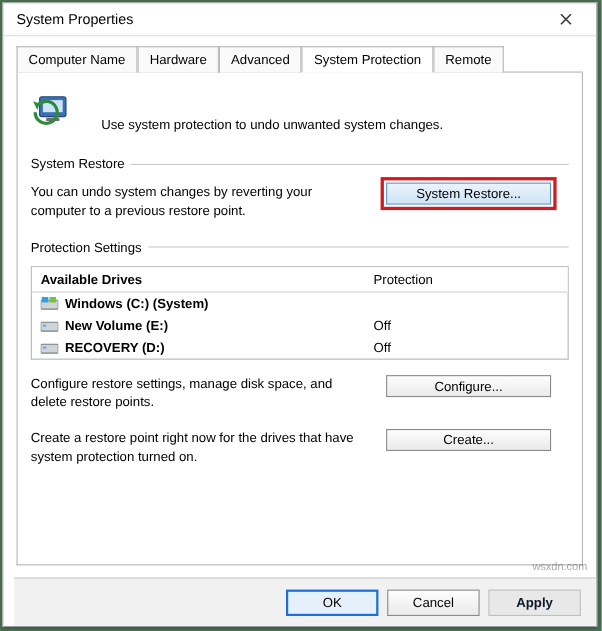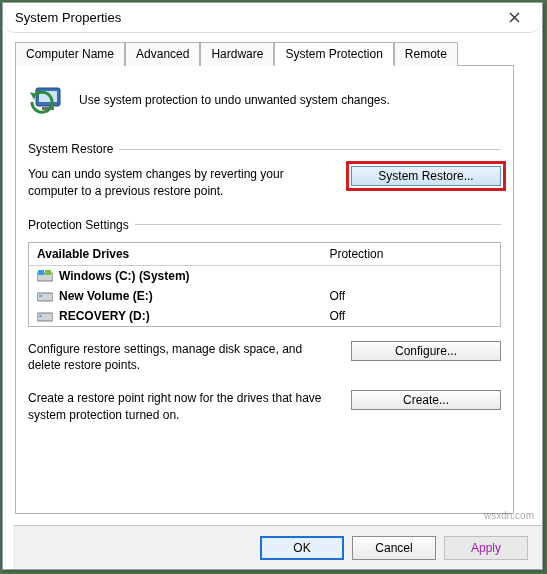--- a/index.html
+++ b/index.html
@@ -15,31 +15,30 @@
     position: absolute; top: 2px; left: 2px; right: 4px; bottom: 4px;
     background: #fff;
     border: 1px solid #9aa0a6;
     box-shadow: 1px 1px 3px rgba(0,0,0,.3);
   }
   .titlebar {
     height: 30px;
     display: flex; align-items: center; justify-content: space-between;
     padding: 0 8px 0 12px;
     border-bottom: 1px solid #dcdcdc;
-    border-radius: 13px;
   }
   .titlebar .title { font-size: 13px; }
   .close-btn {
     width: 40px; height: 24px;
     display: flex; align-items: center; justify-content: center;
     font-family: Arial, sans-serif; font-size: 14px;
     cursor: default;
   }
   .client {
-    padding: 8px 28px 0 12px;
+    padding: 8px 12px 0 12px;
   }
   .tabstrip {
     display: flex;
     border-bottom: 1px solid #b5b5b5;
     position: relative;
   }
   .tab {
     padding: 4px 10px;
     border: 1px solid #b5b5b5;
     border-bottom: none;
@@ -54,36 +53,36 @@
     background: #fff;
     border-bottom: 1px solid #fff;
     z-index: 2;
   }
   .tabbody {
     border: 1px solid #b5b5b5; border-top: none;
     padding: 14px 12px 12px 12px;
     min-height: 448px;
   }
   .intro {
-    display: flex; gap: 11px; align-items: center;
+    display: flex; gap: 24px; align-items: flex-end;
     margin-bottom: 22px;
   }
   .restore-icon {
     width: 40px; height: 40px; flex-shrink: 0;
   }
   .restore-icon svg { width: 40px; height: 40px; }
   .groupblock { margin-bottom: 18px; }
   .grouplabel {
     display: flex; align-items: center; gap: 6px;
     margin-bottom: 10px;
   }
   .grouplabel .line { flex: 1; height: 1px; background: #c8c8c8; }
   .row {
     display: flex; align-items: flex-start; gap: 14px;
-    margin: 8px 0 16px 0;
+    margin: 8px 16px 16px 0;
   }
   .row-text { flex: 1; line-height: 1.4; }
   .btn {
     min-width: 150px; height: 20px;
     border: 1px solid #8a8a8a;
     background: linear-gradient(#fdfdfd,#eaeaea);
     font: inherit; font-size: 12px;
     cursor: default;
   }
   .btn.highlighted {
@@ -114,21 +113,21 @@
     position: absolute;
     left: 10px; right: 0; bottom: 0;
     height: 44px;
     border-top: 1px solid #c8c8c8;
     background: #f1f1f1;
     display: flex; align-items: center; justify-content: flex-end;
     gap: 8px; padding: 13px 14px;
   }
   .buttonbar .btn { min-width: 84px; height: 24px; }
   .btn.primary { border: 2px solid #1a6fd8; background:#e6f0fb; }
-  .btn.disabled { color: #a21caf; border-color:#bfbfbf; background:#e8e8e8; }
+  .btn.disabled { color: #0f172a; border-color:#bfbfbf; background:#e8e8e8;font-weight:bold; }
   .watermark {
     position: absolute; right: 8px; bottom: 48px;
     font-size: 10px; color: rgba(0,0,0,.35);
   }
 </style>
 </head>
 <body>
 
 <div class="window">
   <div class="titlebar">
@@ -136,22 +135,22 @@
     <div class="close-btn">
       <svg width="11" height="11" viewBox="0 0 11 11">
           <path d="M1 1 L10 10 M10 1 L1 10" stroke="#333" stroke-width="1.4" fill="none"></path>
         </svg>
     </div>
   </div>
 
   <div class="client">
     <div class="tabstrip">
       <div class="tab">Computer Name</div>
+      <div class="tab">Hardware</div>
       <div class="tab">Advanced</div>
-      <div class="tab">Hardware</div>
       <div class="tab active">System Protection</div>
       <div class="tab">Remote</div>
     </div>
 
     <div class="tabbody">
 
       <div class="intro">
         <span class="restore-icon">
           <svg viewBox="0 0 40 40">
             <rect x="8" y="8" width="24" height="18" rx="2" fill="#3a6fb7" stroke="#234a78"></rect>

